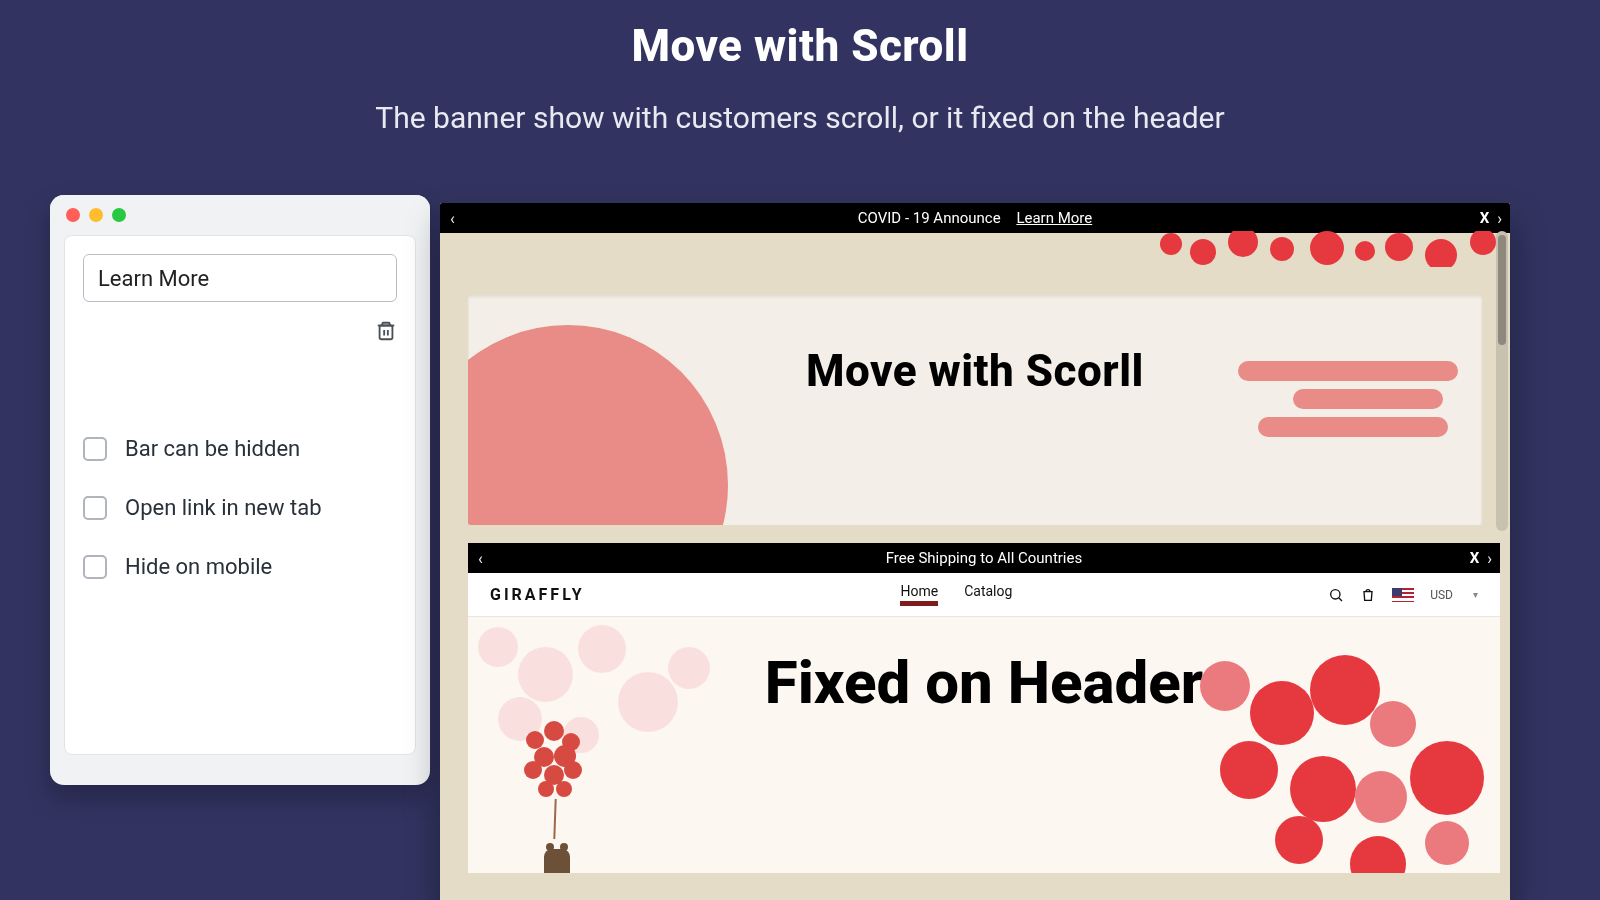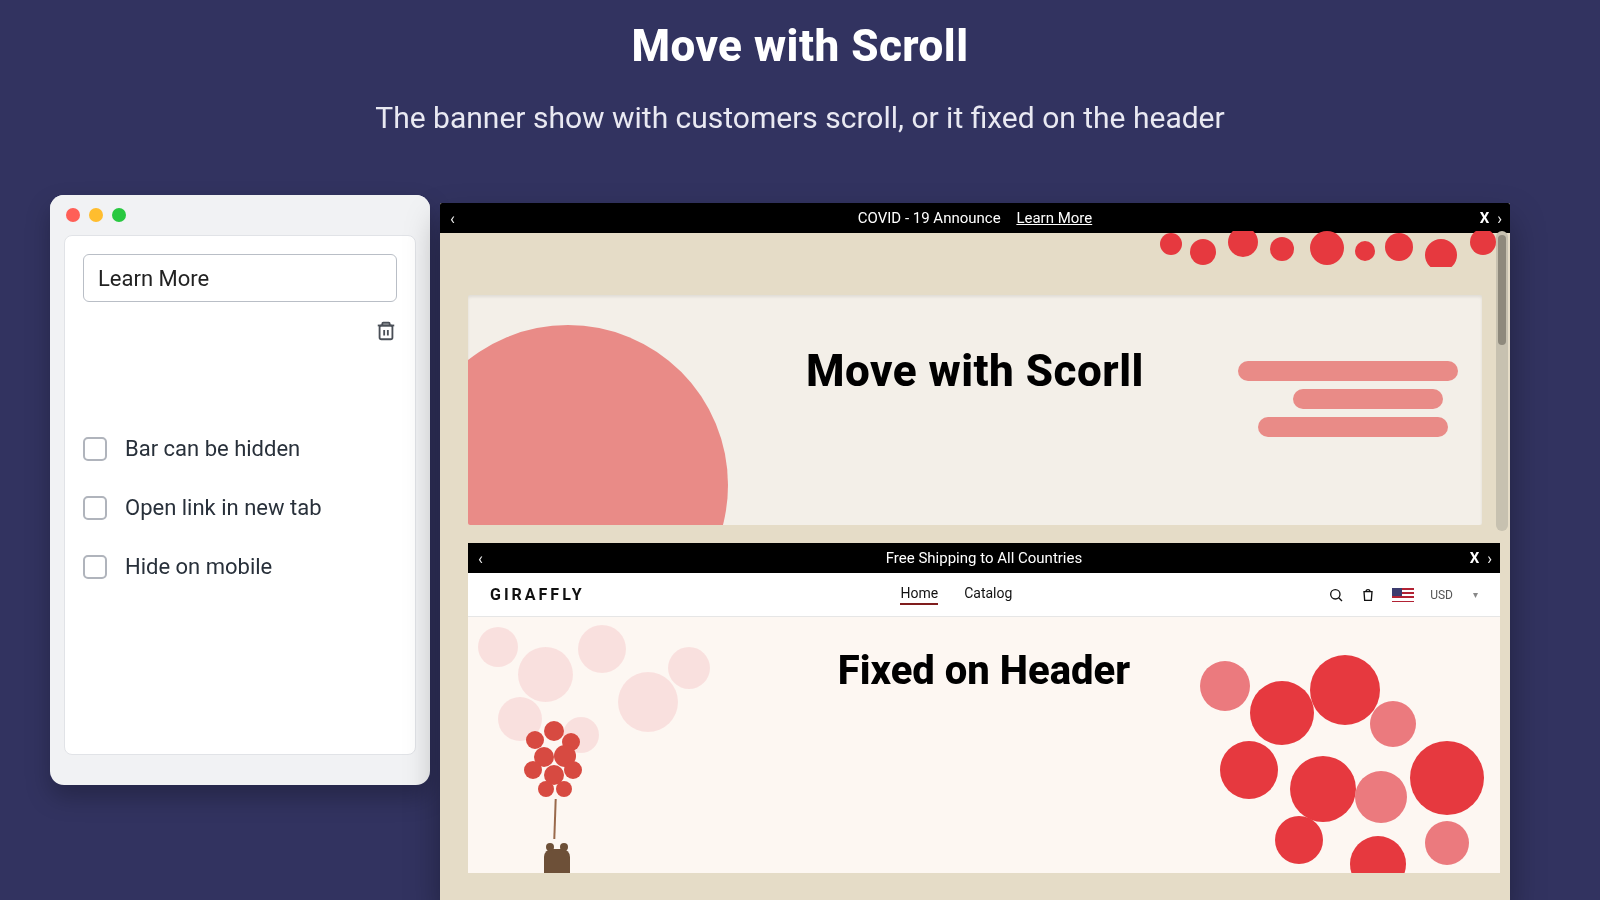--- a/index.html
+++ b/index.html
@@ -91,31 +91,31 @@
 .pink-cloud .b3{width:190px;top:56px;left:20px}
 
 
 .sec2 { position:absolute; left:28px; right:10px; top:340px; height:360px; }
 .sec2 .store-header{
   height:44px;background:#fff;display:flex;align-items:center;justify-content:space-between;
   padding:0 22px;border-bottom:1px solid #e6e6e6;font-size:14px;color:#111;
 }
 .brand{font-weight:700;letter-spacing:3px;font-size:16px}
 .navlinks{display:flex;gap:26px}
-.navlinks .active{border-bottom:2px solid #7f1d1d;padding-bottom:2px}
+.navlinks .active{border-bottom:5px solid #7f1d1d;padding-bottom:2px}
 .header-icons{display:flex;align-items:center;gap:16px;color:#111}
 .flag{width:22px;height:14px;background:linear-gradient(#b22234 0 15%,#fff 15% 30%,#b22234 30% 45%,#fff 45% 60%,#b22234 60% 75%,#fff 75% 90%,#b22234 90% 100%);position:relative;display:inline-block}
 .flag::before{content:"";position:absolute;left:0;top:0;width:10px;height:8px;background:#3c3b6e}
 .curr{font-size:12px;color:#555;display:flex;align-items:center;gap:20px}
 .down-caret{font-size:10px;color:#888}
 
 .sec2 .hero2{
   height:256px;background:#fdf7f2;position:relative;overflow:hidden;
 }
-.sec2 .hero2 .title{position:absolute;left:0;right:0;top:30px;text-align:center;font-size:40px;font-weight:800;color:#000}
+.sec2 .hero2 .title{position:absolute;left:0;right:0;top:30px;text-align:center;font-size:60px;font-weight:800;color:#000}
 
 .blossom{position:absolute;pointer-events:none}
 .blossom span{position:absolute;border-radius:50%}
 
 .bl-left{left:0;top:0;width:280px;height:180px;opacity:.45}
 .bl-left span{background:#f6c6c8}
 
 .bl-right{right:-20px;top:44px;width:340px;height:240px}
 .bl-right span{background:#e6393f}
 .bl-right .lite{background:#eb7a7e}

